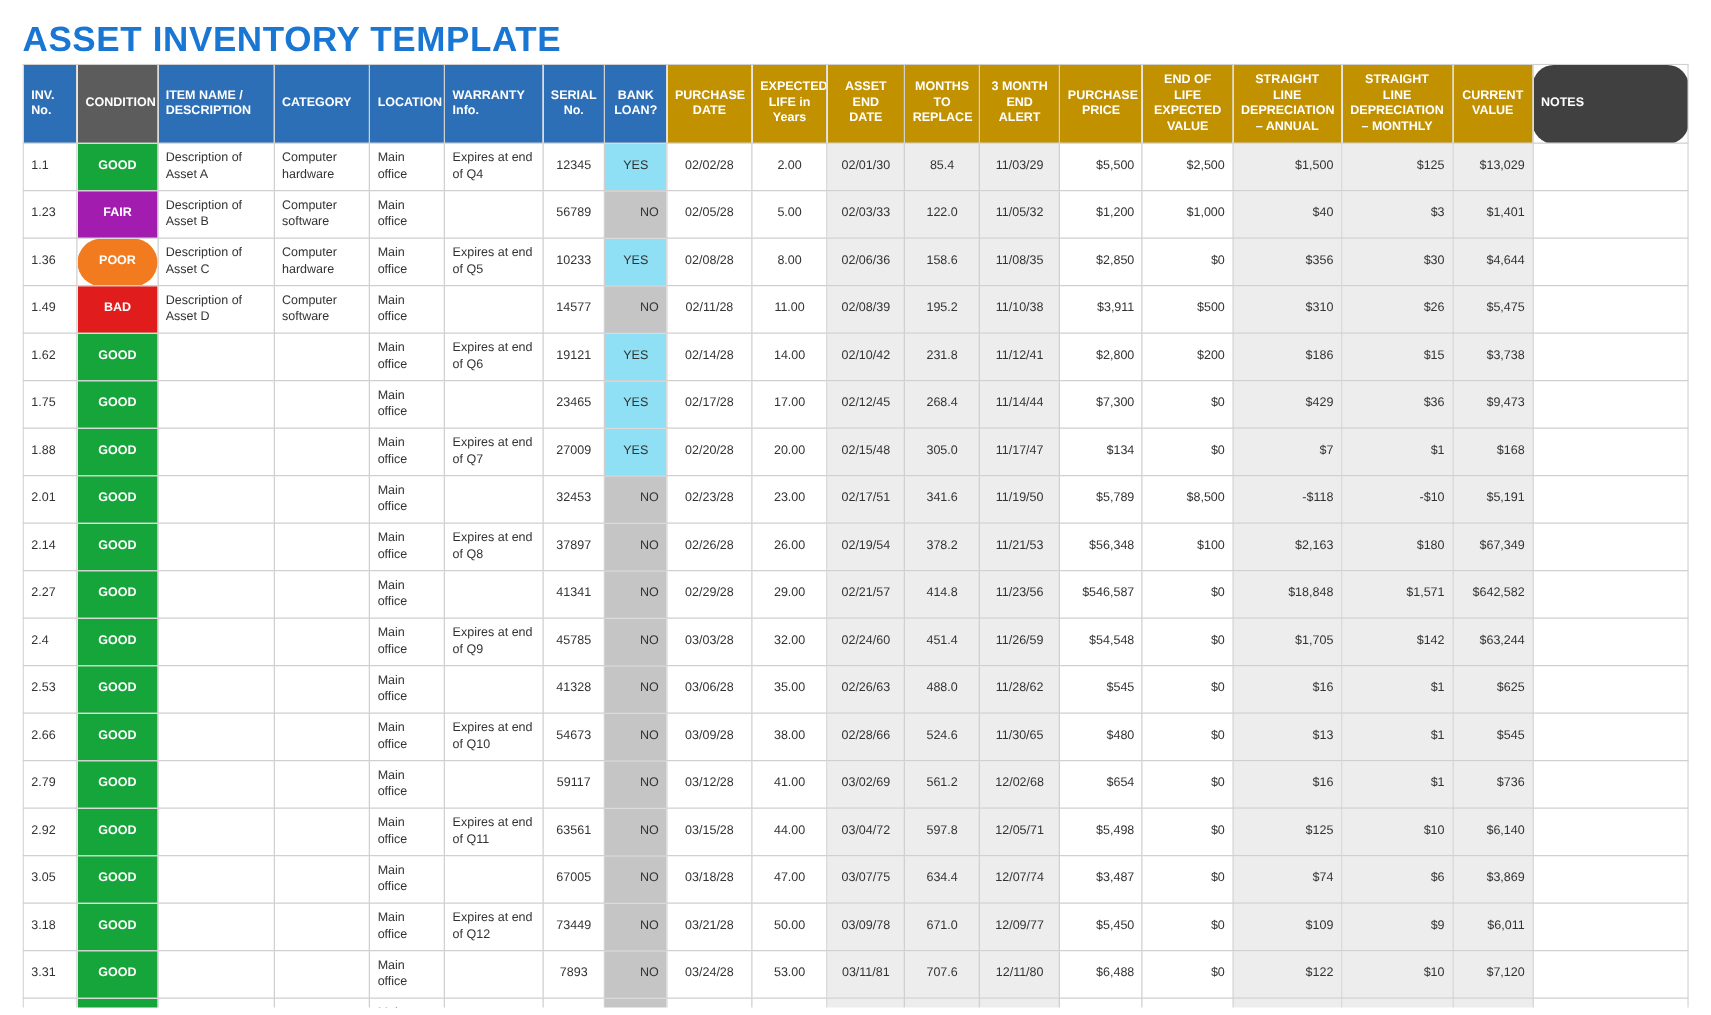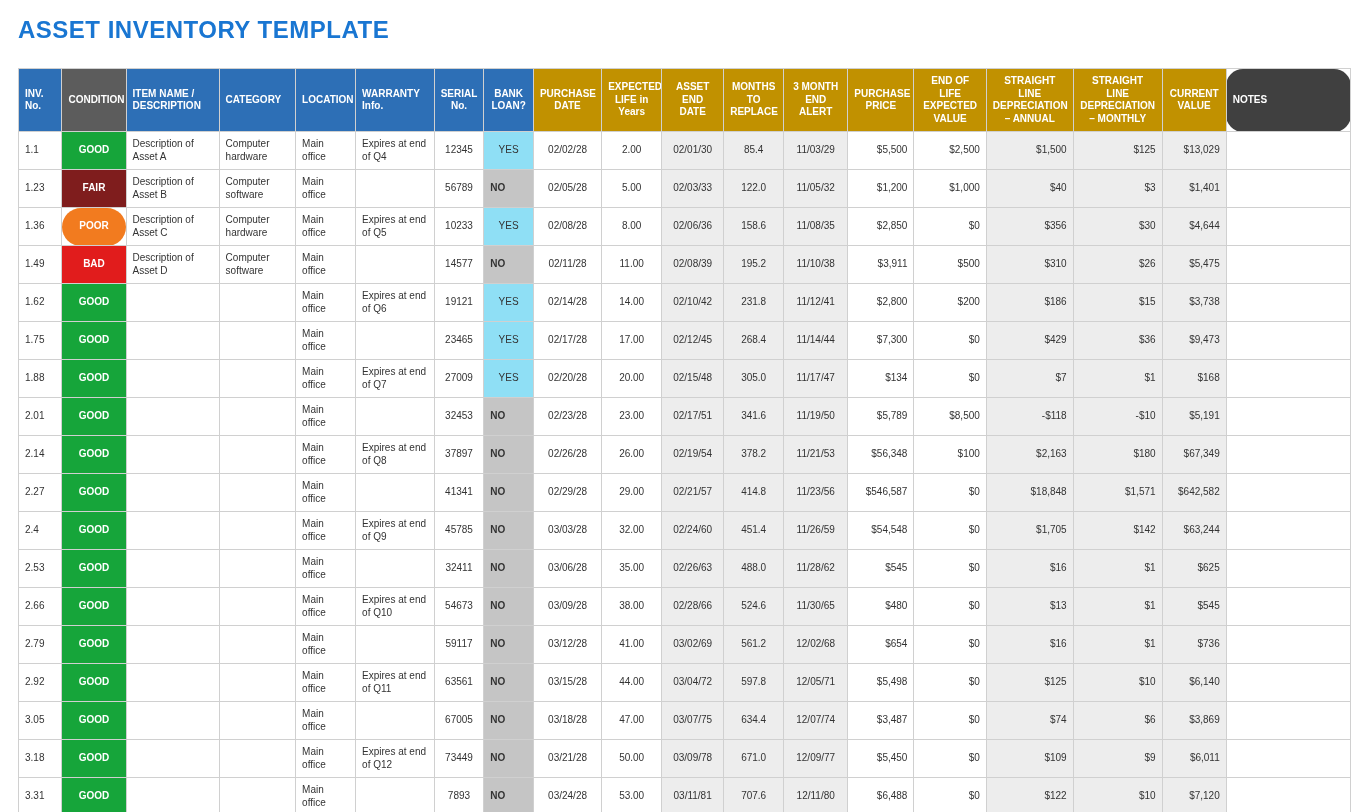--- a/index.html
+++ b/index.html
@@ -1,36 +1,36 @@
 <!DOCTYPE html>
 <html><head>
 <meta charset="utf-8">
 <style>
   * { box-sizing: border-box; margin: 0; padding: 0; }
   body { font-family: Arial, sans-serif; font-size: 11px; color: #333; background: #fff; padding: 16px 18px; }
-  .title { color: #1976d2; font-family: "Arial Black", Arial, sans-serif; font-size: 24px; font-weight: 900; letter-spacing: 0.5px; text-transform: uppercase; margin-bottom: 24px; }
+  .title { color: #1976d2; font-family: "Arial Black", Arial, sans-serif; font-size: 28px; font-weight: 900; letter-spacing: 0.5px; text-transform: uppercase; margin-bottom: 3px; }
   table { border-collapse: collapse; width: 100%; table-layout: fixed; }
   th, td { border: 1px solid #d0d0d0; padding: 6px 6px; vertical-align: middle; font-size: 10px; line-height: 1.25; overflow: hidden; }
   thead th { color: #fff; text-align: left; font-weight: 700; height: 48px; }
   thead th.center { text-align: center; }
   .hdr-blue { background: #2d6fb6; }
   .hdr-grey { background: #5c5c5c; }
   .hdr-gold { background: #c19100; }
   .hdr-dark { background: #404040; border-radius: 17px; }
   td.center { text-align: center; }
   td.right { text-align: right; }
   td.shadeR { background: #ededed; text-align: right; }
   td.shadeC { background: #ededed; text-align: center; }
   .cond { font-weight: 700; text-align: center; margin-top: 14px; }
   .cond-good { background: #16a53a; color: #fff; }
-  .cond-fair { background: #7f1d1d; color: #fff; }
+  .cond-fair { background: #a21caf; color: #fff; }
   .cond-poor { background: #f27b1f; color: #fff; border-radius: 19px; }
   .cond-bad  { background: #e11c1c; color: #fff; }
   .loan-yes { background: #8fdff5; font-weight: 400; text-align: center; }
-  .loan-no  { background: #c5c5c5; font-weight: 700; text-align: left; }
+  .loan-no  { background: #c5c5c5; font-weight: 400; text-align: right; }
   
   col.c-inv{width:42px}col.c-cond{width:62px}col.c-desc{width:90px}col.c-cat{width:74px}
   col.c-loc{width:58px}col.c-war{width:76px}col.c-ser{width:48px}col.c-loan{width:48px}
   col.c-pur{width:66px}col.c-life{width:58px}col.c-end{width:60px}col.c-mon{width:58px}
   col.c-alert{width:62px}col.c-price{width:64px}col.c-eol{width:70px}col.c-sla{width:84px}
   col.c-slm{width:86px}col.c-cur{width:62px}col.c-notes{width:120px}
   
   .table-wrap{height:755px;overflow:hidden;}
 </style>
 </head>
@@ -316,21 +316,21 @@
           <td class="shadeR">$63,244</td>
           <td></td>
         </tr>
         <tr>
           <td>2.53</td>
           <td class="cond cond-good">GOOD</td>
           <td></td>
           <td></td>
           <td>Main office</td>
           <td></td>
-          <td class="center">32411</td>
+          <td class="center">41328</td>
           <td class="loan-no">NO</td>
           <td class="center">03/06/28</td>
           <td class="center">35.00</td>
           <td class="shadeC">02/26/63</td>
           <td class="shadeC">488.0</td>
           <td class="shadeC">11/28/62</td>
           <td class="right">$545</td>
           <td class="right">$0</td>
           <td class="shadeR">$16</td>
           <td class="shadeR">$1</td>

